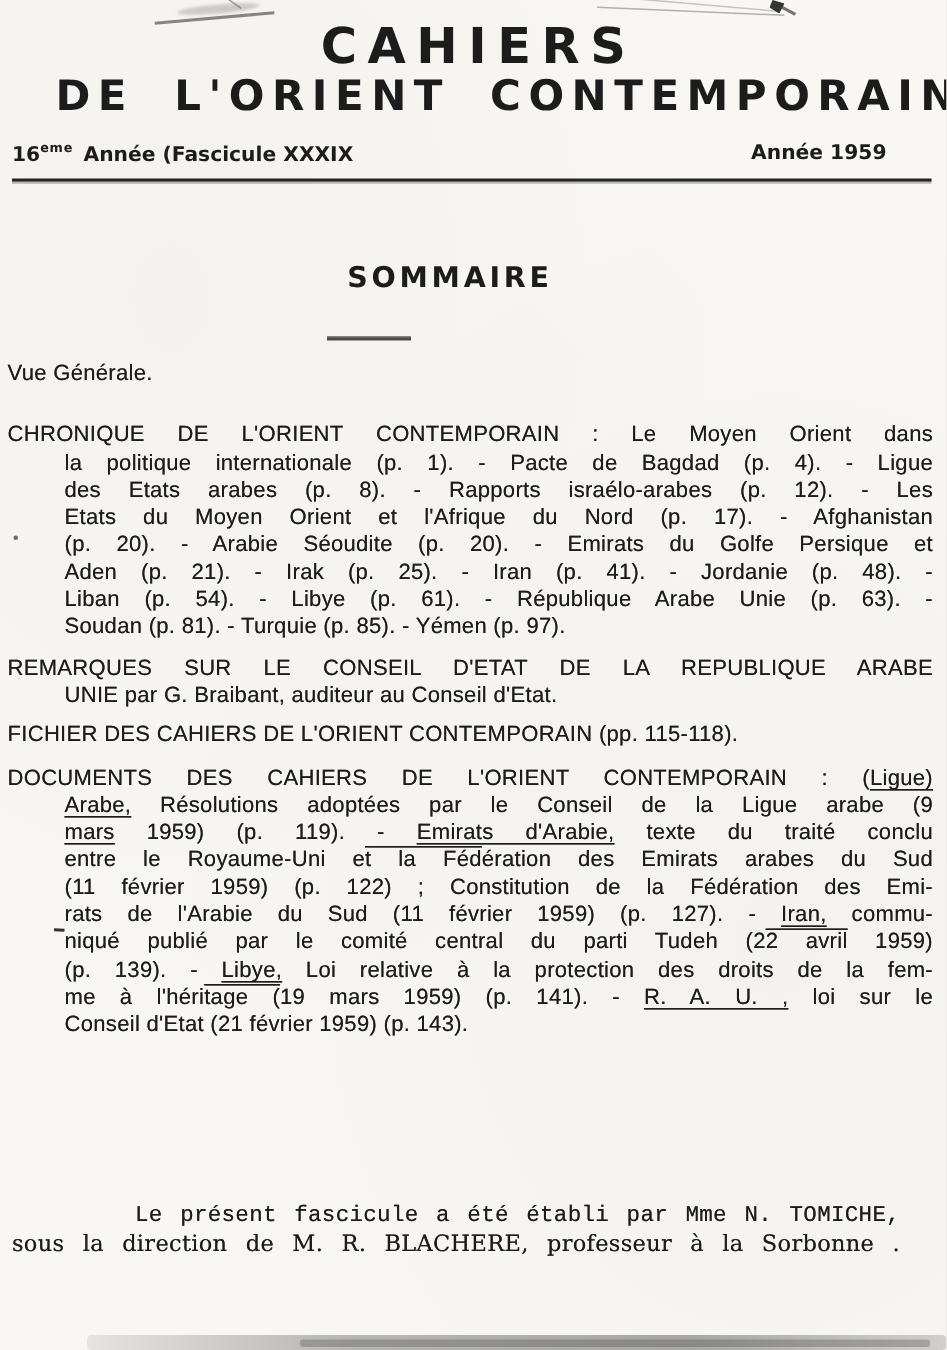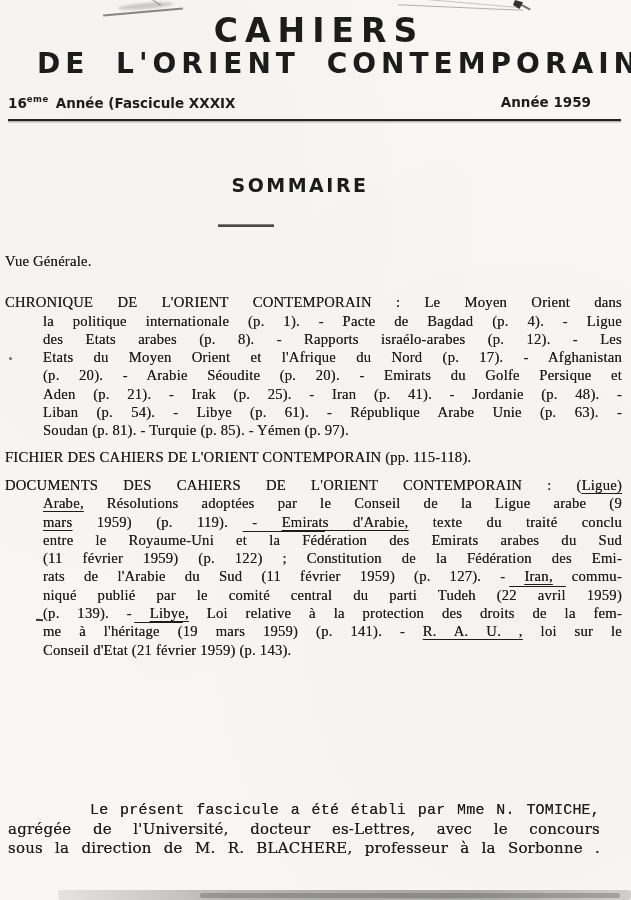--- a/index.html
+++ b/index.html
@@ -38,22 +38,22 @@
     position:absolute;top:174px;left:0;width:600px;text-align:center;
     font-family:"DejaVu Sans",sans-serif;font-weight:bold;font-size:19px;
     letter-spacing:2.5px;
   }
   .sommaire-divider{
     position:absolute;top:224px;left:218px;width:56px;height:2px;
     background:#383838;border-top:1px solid #757575;opacity:.9;
   }
   
   .toc{
-    position:absolute;top:252px;left:5px;width:617px;
-    font-family:Liberation Serif, serif;font-size:14.7px;line-height:18.3px;
+    position:absolute;top:240px;left:5px;width:617px;
+    font-family:Liberation Sans, sans-serif;font-size:14.7px;line-height:18.3px;
     letter-spacing:.2px;text-shadow:0 0 .4px rgba(25,25,25,.75);
   }
   .para{margin:0;}
   [data-name="paragraph-chronique"]{margin-top:23px;}
   [data-name="paragraph-remarques"]{margin-top:9px;}
   [data-name="paragraph-fichier"]{margin-top:8px;}
   [data-name="paragraph-documents"]{margin-top:10px;}
   .tline{min-height:18.3px;}
   .tline.cont{padding-left:38px;}
   .tline.just{text-align:justify;text-align-last:justify;}
@@ -119,36 +119,39 @@
       <div class="para" data-name="paragraph-chronique">
         <div class="tline just" data-name="toc-line"><span data-name="text-segment">CHRONIQUE DE L'ORIENT CONTEMPORAIN : Le Moyen Orient dans</span></div>
         <div class="tline cont just" data-name="toc-line"><span data-name="text-segment">la politique internationale (p. 1). - Pacte de Bagdad (p. 4). - Ligue</span></div>
         <div class="tline cont just" data-name="toc-line"><span data-name="text-segment">des Etats arabes (p. 8). - Rapports israélo-arabes (p. 12). - Les</span></div>
         <div class="tline cont just" data-name="toc-line"><span data-name="text-segment">Etats du Moyen Orient et l'Afrique du Nord (p. 17). - Afghanistan</span></div>
         <div class="tline cont just" data-name="toc-line"><span data-name="text-segment">(p. 20). - Arabie Séoudite (p. 20). - Emirats du Golfe Persique et</span></div>
         <div class="tline cont just" data-name="toc-line"><span data-name="text-segment">Aden (p. 21). - Irak (p. 25). - Iran (p. 41). - Jordanie (p. 48). -</span></div>
         <div class="tline cont just" data-name="toc-line"><span data-name="text-segment">Liban (p. 54). - Libye (p. 61). - République Arabe Unie (p. 63). -</span></div>
         <div class="tline cont" data-name="toc-line"><span data-name="text-segment">Soudan (p. 81). - Turquie (p. 85). - Yémen (p. 97).</span></div>
       </div>
+      <div class="para" data-name="paragraph-remarques">
+        <div class="tline just" data-name="toc-line"><span data-name="text-segment">REMARQUES SUR LE CONSEIL D'ETAT DE LA REPUBLIQUE ARABE</span></div>
+        <div class="tline cont" data-name="toc-line"><span data-name="text-segment">UNIE par G. Braibant, auditeur au Conseil d'Etat.</span></div>
+      </div>
       <div class="para" data-name="paragraph-fichier">
         <div class="tline" data-name="toc-line"><span data-name="text-segment">FICHIER DES CAHIERS DE L'ORIENT CONTEMPORAIN (pp. 115-118).</span></div>
       </div>
       <div class="para" data-name="paragraph-documents">
         <div class="tline just" data-name="toc-line"><span data-name="text-segment">DOCUMENTS DES CAHIERS DE L'ORIENT CONTEMPORAIN : (</span><span class="u" data-name="text-segment">Ligue)</span></div>
         <div class="tline cont just" data-name="toc-line"><span class="u" data-name="text-segment">Arabe,</span><span data-name="text-segment"> Résolutions adoptées par le Conseil de la Ligue arabe (9</span></div>
         <div class="tline cont just" data-name="toc-line"><span class="u" data-name="text-segment">mars</span><span data-name="text-segment"> 1959) (p. 119). - </span><span class="u" data-name="text-segment">Emirats d'Arabie,</span><span data-name="text-segment"> texte du traité conclu</span></div>
         <div class="tline cont just" data-name="toc-line"><span data-name="text-segment">entre le Royaume-Uni e</span><span class="o" data-name="text-segment">t la Féd</span><span data-name="text-segment">ération des Emirats arabes du Sud</span></div>
         <div class="tline cont just" data-name="toc-line"><span data-name="text-segment">(11 février 1959) (p. 122) ; Constitution de la Fédération des Emi-</span></div>
         <div class="tline cont just" data-name="toc-line"><span data-name="text-segment">rats de l'Arabie du Sud (11 février 1959) (p. 127). - </span><span class="u" data-name="text-segment">Iran,</span><span data-name="text-segment"> commu-</span></div>
         <div class="tline cont just" data-name="toc-line"><span data-name="text-segment">niqué publié par le comité central du parti Tudeh (2</span><span class="o" data-name="text-segment">2 avril</span><span data-name="text-segment"> 1959)</span></div>
         <div class="tline cont just" data-name="toc-line"><span data-name="text-segment">(p. 139). - </span><span class="u" data-name="text-segment">Libye,</span><span data-name="text-segment"> Loi relative à la protection des droits de la fem-</span></div>
         <div class="tline cont just" data-name="toc-line"><span data-name="text-segment">me à l'héri</span><span class="o" data-name="text-segment">tage (</span><span data-name="text-segment">19 mars 1959) (p. 141). - </span><span class="u" data-name="text-segment">R. A. U. ,</span><span data-name="text-segment"> loi sur le</span></div>
         <div class="tline cont" data-name="toc-line"><span data-name="text-segment">Conseil d'Etat (21 février 1959) (p. 143).</span></div>
       </div>
     </div>
 
   <div class="colophon" id="colophon" data-name="colophon">
       <div class="fline" data-name="colophon-line">Le présent fascicule a été établi par Mme N. TOMICHE,</div>
-      <div class="fline" data-name="colophon-line">agrégée de l'Université, docteur es-Lettres, avec le concours</div>
       <div class="fline" data-name="colophon-line">sous la direction de M. R. BLACHERE, professeur à la Sorbonne .</div>
     </div>
 
 </div>
 
 </body></html>

